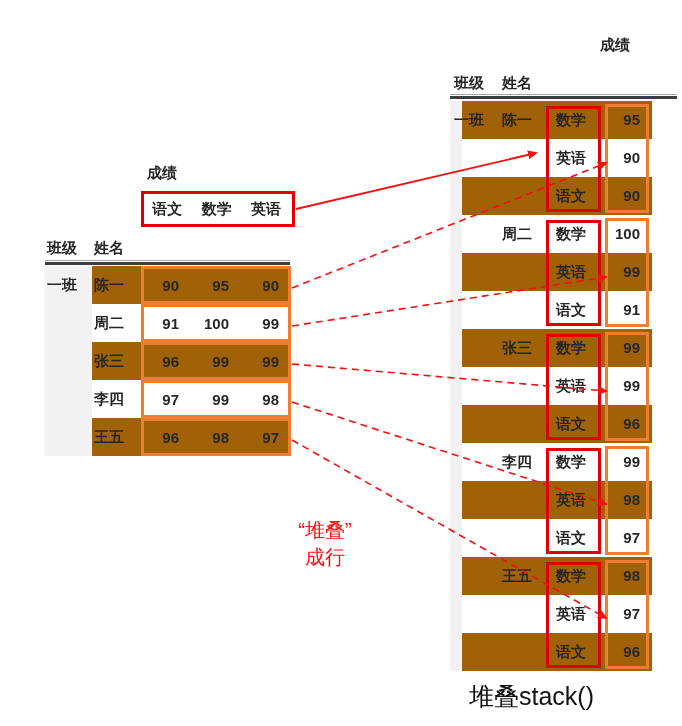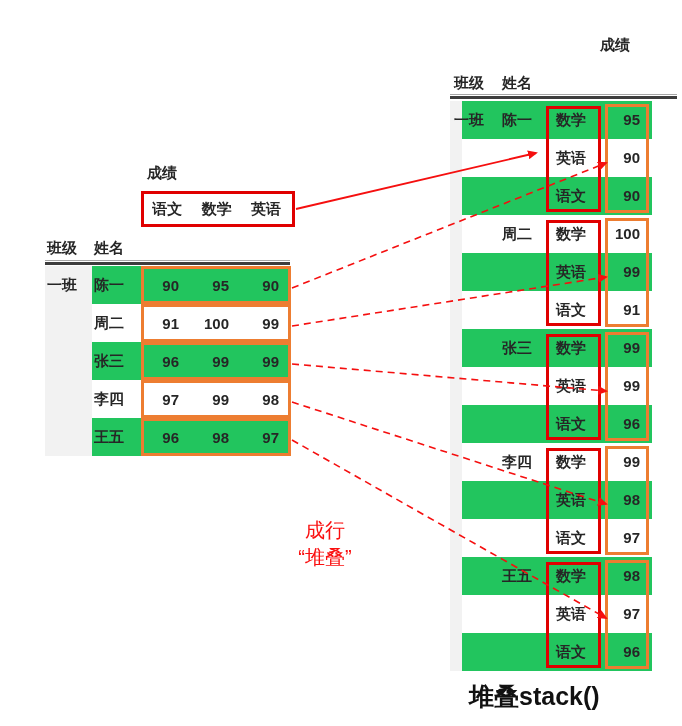--- a/index.html
+++ b/index.html
@@ -9,39 +9,39 @@
   .lbl{font-size:15px;font-weight:700;white-space:nowrap;line-height:16px;}
   .rule-thin{height:1px;background:#a6a6a6;}
   .rule-thick{height:3px;background:#3d3d3d;}
   .redbox{border:3px solid #e00000;box-sizing:border-box;background:transparent;}
   .orangebox{border:3px solid #ed7d31;box-sizing:border-box;background:transparent;}
   .hdr-cells{display:flex;height:100%;align-items:center;}
   .hdr-cell{flex:1;text-align:right;padding-right:11px;font-weight:700;font-size:15px;}
   
   .wrow{position:absolute;left:0;width:245px;height:38px;display:flex;align-items:center;
         font-size:15px;font-weight:700;}
-  .stripe{background:#22c55e;}
+  .stripe{background:#a16207;}
   .wcell-class{width:47px;align-self:stretch;background:#f2f2f2;display:flex;align-items:center;
                padding-left:2px;box-sizing:border-box;}
   .wcell-name{width:48px;padding-left:2px;box-sizing:border-box;}
   .wscores{width:150px;display:flex;}
   .wscore{flex:1;text-align:right;padding-right:11px;}
   
   .lrow{position:absolute;left:0;width:202px;height:38px;font-size:15px;font-weight:700;}
   .lstrip{position:absolute;left:0;top:0;width:12px;height:100%;background:#f2f2f2;}
   .lclass{position:absolute;left:4px;top:0;line-height:38px;}
   .lname{position:absolute;left:52px;top:0;line-height:38px;}
   .lsubject{position:absolute;left:106px;top:0;line-height:38px;}
   .lvalue{position:absolute;left:150px;top:0;width:40px;text-align:right;line-height:38px;}
   
   .annotation{width:120px;text-align:center;color:#fa0f0f;font-size:20px;line-height:27px;
               font-weight:400;white-space:nowrap;}
   .caption{font-size:25px;white-space:nowrap;color:#111111;}
-  .caption .cn{font-weight:700;margin-top:12px;}
-  .caption .code{font-weight:700;}
+  .caption .cn{font-weight:400;margin-top:12px;}
+  .caption .code{font-weight:400;}
   svg.arrows{position:absolute;left:0;top:0;pointer-events:none;}
 </style>
 </head>
 <body>
 
 <div class="canvas">
 
   <div class="abs lbl" style="left:147px;top:165px;">成绩</div>
 
   <div class="abs redbox" style="left:141px;top:191px;width:154px;height:36px;">
@@ -211,22 +211,22 @@
       <div class="abs orangebox" style="left: 605px; top: 218px; width: 44px; height: 109px;"></div>
       <div class="abs redbox" style="left: 546px; top: 334px; width: 55px; height: 106px;"></div>
       <div class="abs orangebox" style="left: 605px; top: 332px; width: 44px; height: 109px;"></div>
       <div class="abs redbox" style="left: 546px; top: 448px; width: 55px; height: 106px;"></div>
       <div class="abs orangebox" style="left: 605px; top: 446px; width: 44px; height: 109px;"></div>
       <div class="abs redbox" style="left: 546px; top: 562px; width: 55px; height: 106px;"></div>
       <div class="abs orangebox" style="left: 605px; top: 560px; width: 44px; height: 109px;"></div>
     </div>
 
   <div class="abs annotation" style="left:265px;top:517px;">
+    <div>“堆叠”</div>
     <div>成行</div>
-    <div>“堆叠”</div>
   </div>
 
   <div class="abs caption" style="left:469px;top:680px;">
     <span class="cn">堆叠</span><span class="code">stack()</span>
   </div>
 
   <svg class="arrows" width="682" height="726" viewBox="0 0 682 726">
     <defs>
       <marker id="ah" markerWidth="10" markerHeight="9" refX="8" refY="4.5" orient="auto" markerUnits="userSpaceOnUse">
         <path d="M0,0 L10,4.5 L0,9 z" fill="#f50f0f"></path>

